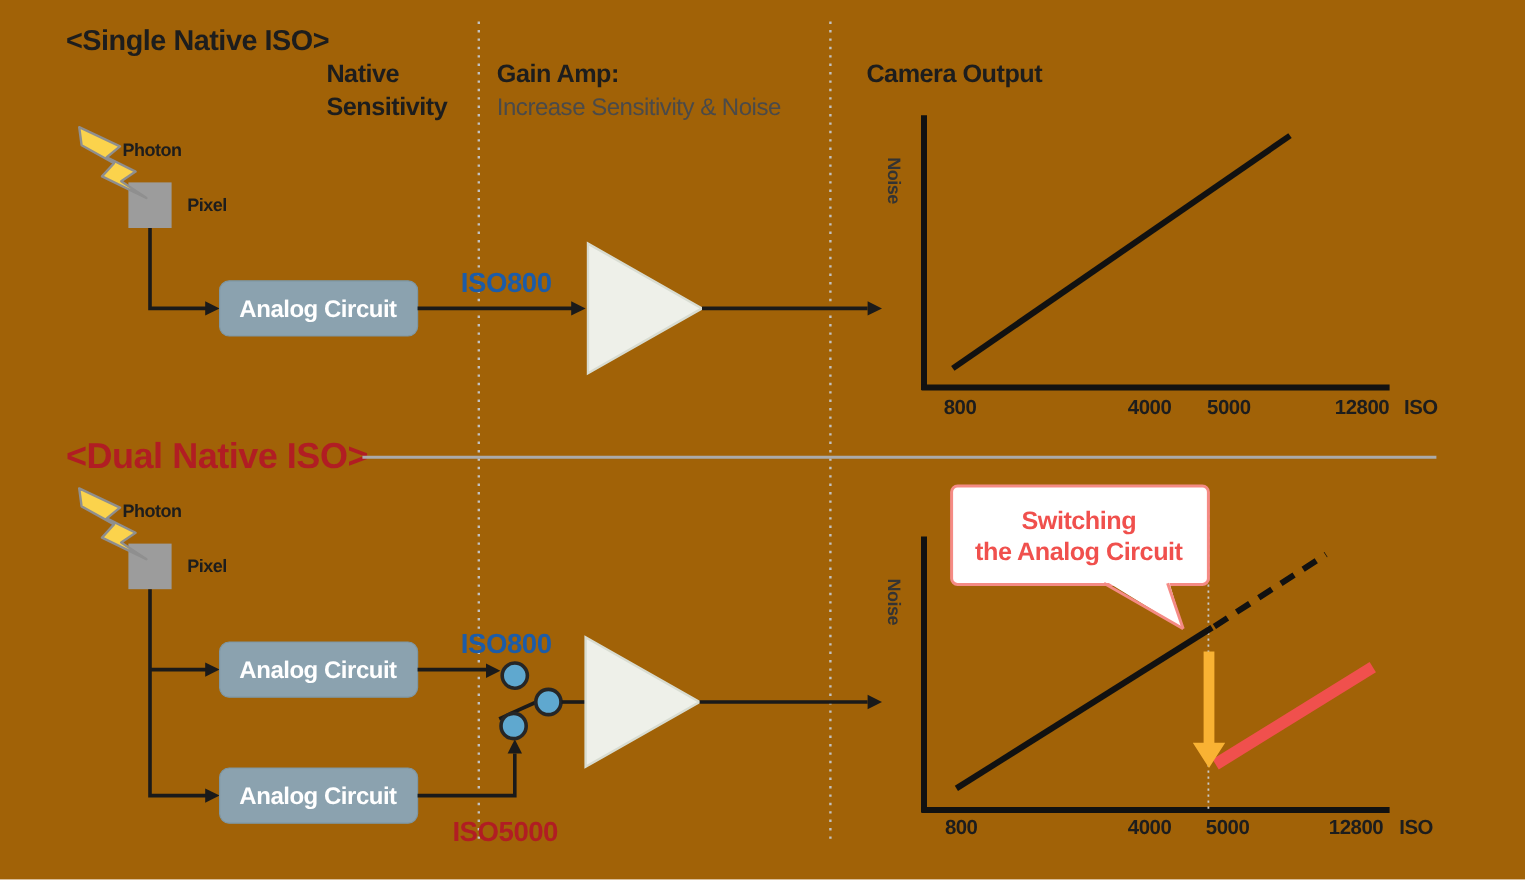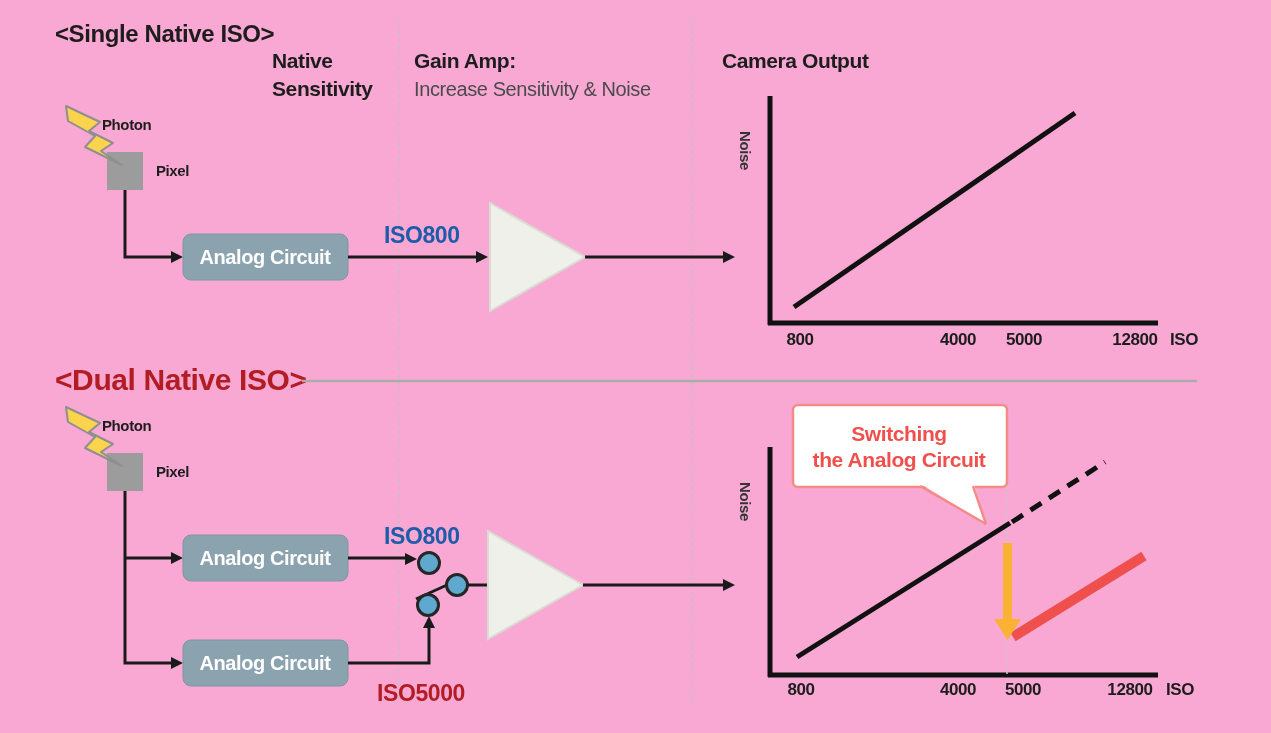--- a/index.html
+++ b/index.html
@@ -1,16 +1,16 @@
 <!DOCTYPE html>
 <html><head>
 <meta charset="utf-8">
 <style>
   html,body{margin:0;padding:0;background:#ffffff;}
-  .stage{position:relative;width:1271px;height:733px;background:#f9a8d4;overflow:hidden;
+  .stage{position:relative;width:1271px;height:733px;background:#a16207;overflow:hidden;
          font-family:"Liberation Sans",sans-serif;}
   svg{display:block;}
   text{font-family:"Liberation Sans",sans-serif;letter-spacing:-0.4px;}
   .t-title{font-size:24px;font-weight:bold;fill:#1d1d1d;}
   .t-title-red{font-size:30px;font-weight:bold;fill:#b11d23;}
   .t-head{font-size:21px;font-weight:bold;fill:#1d1d1d;}
   .t-sub{font-size:20px;font-weight:normal;fill:#4a4a4a;}
   .t-small{font-size:15px;font-weight:bold;fill:#1d1d1d;}
   .t-box{font-size:20px;font-weight:bold;fill:#ffffff;}
   .t-iso-blue{font-size:23px;font-weight:bold;fill:#1c5ca8;}

